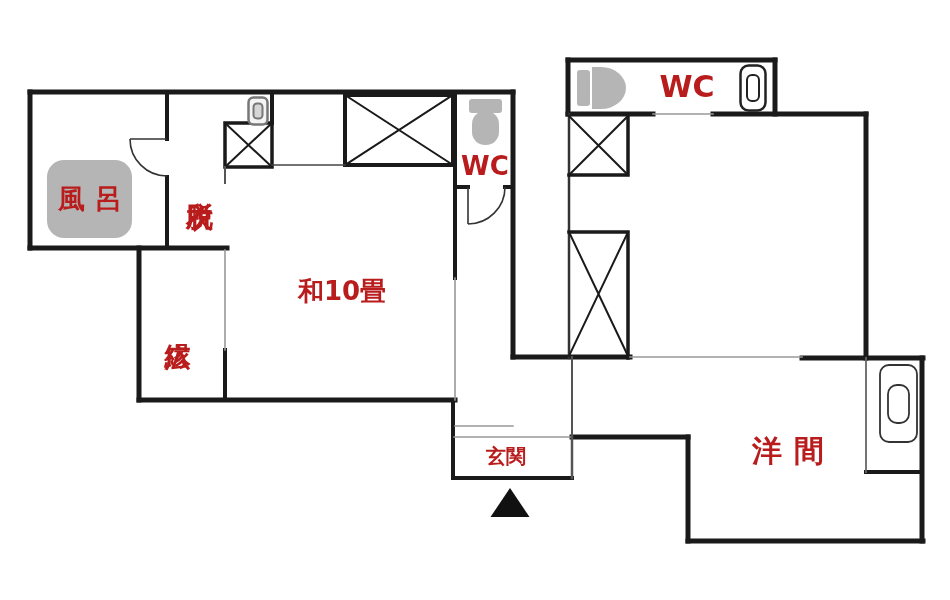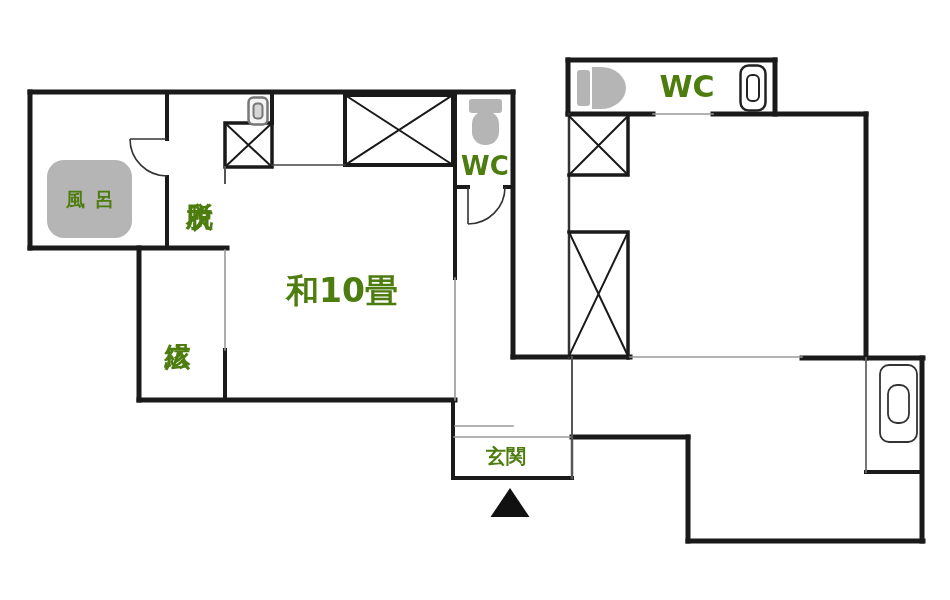--- a/index.html
+++ b/index.html
@@ -8,29 +8,29 @@
     width:950px;height:600px;
     background:#ffffff;
     overflow:hidden;
     font-family:"DejaVu Sans","Liberation Sans",sans-serif;
   }
   .plan-svg{position:absolute;left:0;top:0;width:950px;height:600px;}
   .labels{position:absolute;left:0;top:0;width:100%;height:100%;pointer-events:none;}
   .room-label{
     position:absolute;
     transform:translate(-50%,-50%);
-    color:#4d7c0f;
+    color:#b91c1c;
     font-weight:600;
     white-space:nowrap;
     line-height:1.08;
   }
-  .lbl-bath      {left:90px;  top:199px; font-size:19px; letter-spacing:10px; margin-left:5px;}
+  .lbl-bath      {left:90px;  top:199px; font-size:27px; letter-spacing:10px; margin-left:5px;}
   .lbl-dressing  {left:200px; top:181px; font-size:27px; writing-mode:vertical-rl; text-orientation:upright;}
   .lbl-veranda   {left:178px; top:322px; font-size:26px; writing-mode:vertical-rl; text-orientation:upright;}
-  .lbl-japanese10{left:342px; top:291px; font-size:33px;}
+  .lbl-japanese10{left:342px; top:291px; font-size:26px;}
   .lbl-hallwc    {left:485px; top:166px; font-size:26px;}
   .lbl-upperwc   {left:687px; top:87px;  font-size:30px;}
   .lbl-japanese8 {left:738px; top:247px; font-size:33px;}
   .lbl-entrance  {left:506px; top:457px; font-size:20px;}
   .lbl-western   {left:788px; top:451px; font-size:30px; letter-spacing:12px; margin-left:6px;}
 </style>
 </head>
 <body>
 
 <div class="stage">
@@ -149,15 +149,16 @@
   </svg>
 
   <div class="labels">
     <div class="room-label lbl-bath">風呂</div>
     <div class="room-label lbl-dressing">脱衣所</div>
     <div class="room-label lbl-veranda">広縁</div>
     <div class="room-label lbl-japanese10">和10畳</div>
     <div class="room-label lbl-hallwc">WC</div>
     <div class="room-label lbl-upperwc">WC</div>
     <div class="room-label lbl-entrance">玄関</div>
+    <div class="room-label lbl-western">洋間</div>
   </div>
 
 </div>
 
 </body></html>

